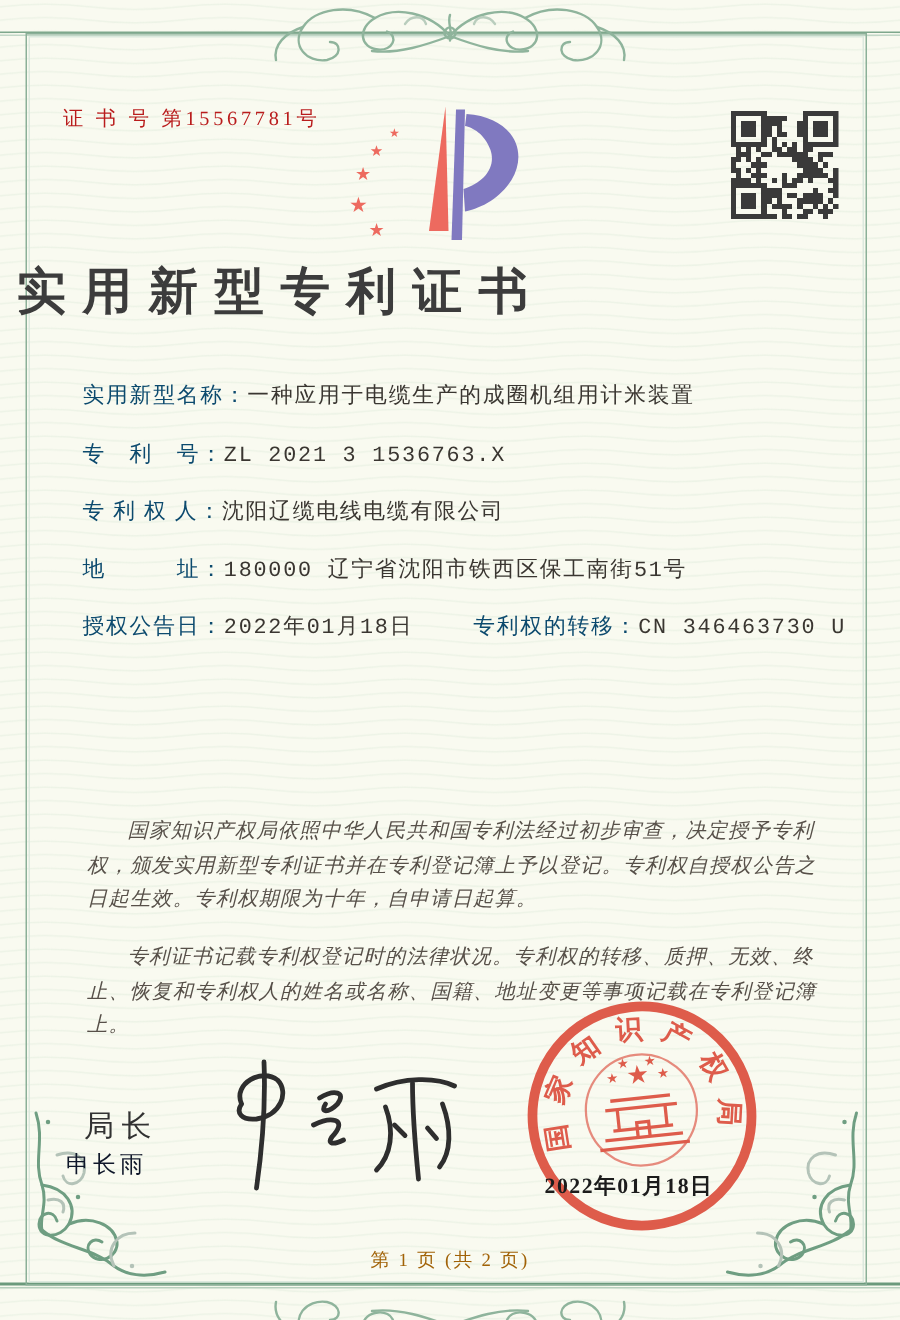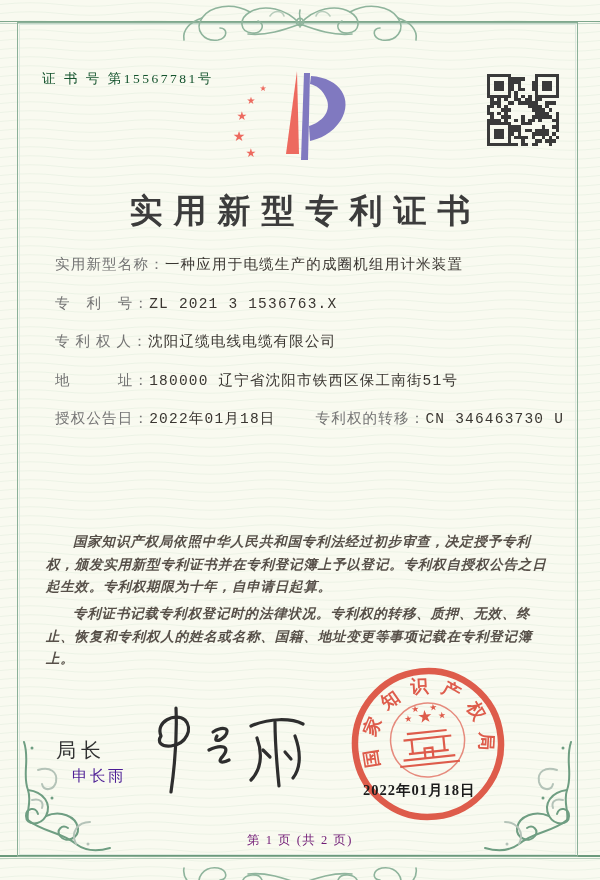--- a/index.html
+++ b/index.html
@@ -8,39 +8,39 @@
   .bgwaves{position:absolute;left:0;top:0;z-index:0;opacity:.6;}
   .topline{position:absolute;left:0;right:0;top:21px;height:1px;border-top:1px solid #7ea78c;border-bottom:1px solid #c2d7c7;z-index:1;}
   .bottomline{position:absolute;left:0;right:0;top:855px;height:1px;border-top:2px solid #6b9a7c;border-bottom:1px solid #b7cfbd;z-index:1;}
   .frame{position:absolute;left:17px;right:22px;top:22px;bottom:23px;border:1px solid #8bb098;z-index:1;}
   .frame::after{content:"";position:absolute;inset:1px;border:1px solid #dce9de;}
   .topflourish{position:absolute;left:170px;top:0;z-index:2;}
   .bottomflourish{position:absolute;left:170px;top:856px;z-index:2;transform:scaleY(-1);}
   .corner{position:absolute;z-index:2;}
   .corner.left{left:18px;top:740px;}
   .corner.right{right:23px;top:740px;transform:scaleX(-1);}
-  .cert-no{position:absolute;left:42px;top:70px;font-size:13.5px;letter-spacing:2.5px;color:#14532d;z-index:3;}
+  .cert-no{position:absolute;left:42px;top:70px;font-size:13.5px;letter-spacing:2.5px;color:#b91c1c;z-index:3;}
   .logo{position:absolute;left:225px;top:62px;z-index:3;}
   .qr{position:absolute;left:487px;top:74px;width:72px;height:72px;z-index:3;}
-  .title{position:absolute;left:0;right:0;top:172px;text-align:center;font-size:33px;font-weight:bold;
-         letter-spacing:11px;text-indent:11px;color:#3c3c3c;z-index:3;margin-top:17px;}
+  .title{position:absolute;left:0;right:0;top:172px;font-size:33px;font-weight:bold;
+         letter-spacing:11px;text-indent:11px;color:#3c3c3c;z-index:3;}
   .fields{position:absolute;left:55px;top:254px;width:515px;z-index:3;font-size:14.5px;color:#3a3631;letter-spacing:1.2px;}
   .frow{height:38.5px;line-height:21px;white-space:nowrap;}
-  .flabel{color:#737373;margin-top:24px;}
+  .flabel{color:#0c4a6e;margin-top:24px;}
   .fval{color:#3a3631;font-family:Liberation Mono, monospace;}
   .gsep{display:inline-block;width:40px;}
   .paras{position:absolute;left:42px;top:527px;width:520px;z-index:3;font-size:13.5px;font-style:italic;
          color:#575049;line-height:1.68;letter-spacing:.8px;}
-  .paras p{margin:4px;text-indent:2em;font-weight:bold;}
+  .paras p{margin:16px;text-indent:2em;}
   .signer-title{position:absolute;left:56px;top:737px;font-size:20px;color:#323232;letter-spacing:5px;z-index:3;}
-  .signer-name{position:absolute;left:72px;top:766px;font-size:15.5px;color:#4c1d95;letter-spacing:2.5px;z-index:3;}
+  .signer-name{position:absolute;left:44px;top:766px;font-size:15.5px;color:#0f172a;letter-spacing:2.5px;z-index:3;}
   .signature{position:absolute;left:143px;top:704px;z-index:3;}
   .seal{position:absolute;left:348px;top:664px;z-index:4;opacity:.92;}
   .seal-date{position:absolute;left:363px;top:781px;font-size:14.5px;font-weight:bold;color:#1c1c1c;letter-spacing:1px;z-index:5;}
-  .footer{position:absolute;left:0;right:0;top:832px;text-align:center;font-size:12.5px;color:#701a75;letter-spacing:1.5px;z-index:3;}
+  .footer{position:absolute;left:0;right:0;top:832px;text-align:center;font-size:12.5px;color:#a16207;letter-spacing:1.5px;z-index:3;}
 </style>
 </head>
 <body>
 
 <div class="page">
 
   <svg class="bgwaves" width="600" height="880">
     <defs>
       <pattern id="waves" width="120" height="9" patternUnits="userSpaceOnUse">
         <path d="M0,4.5 Q30,1 60,4.5 T120,4.5" stroke="#e4eedf" stroke-width="1" fill="none"></path>

